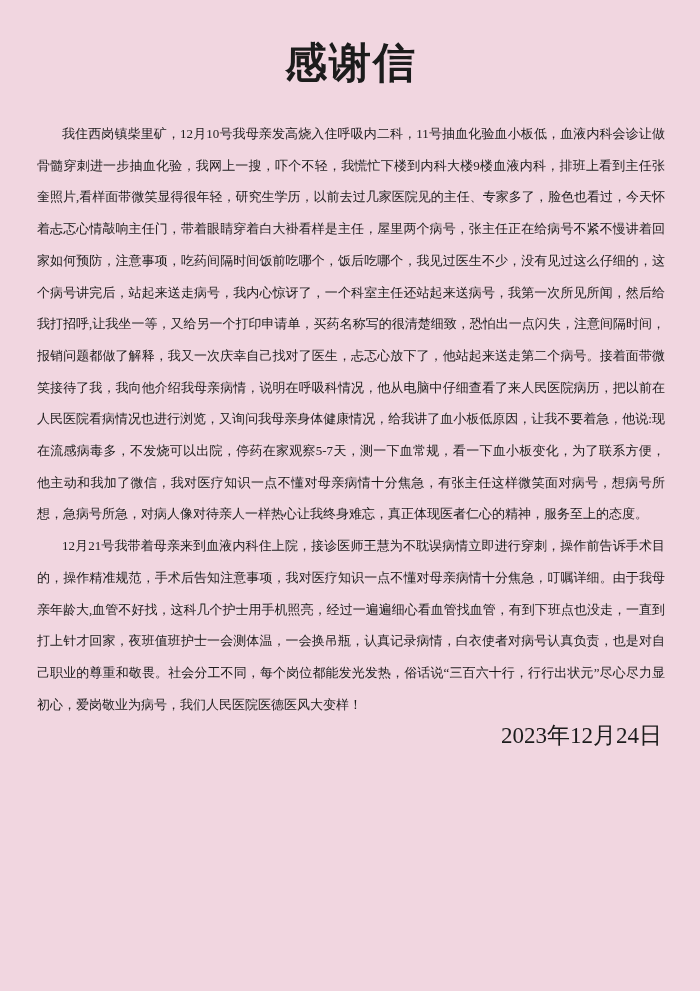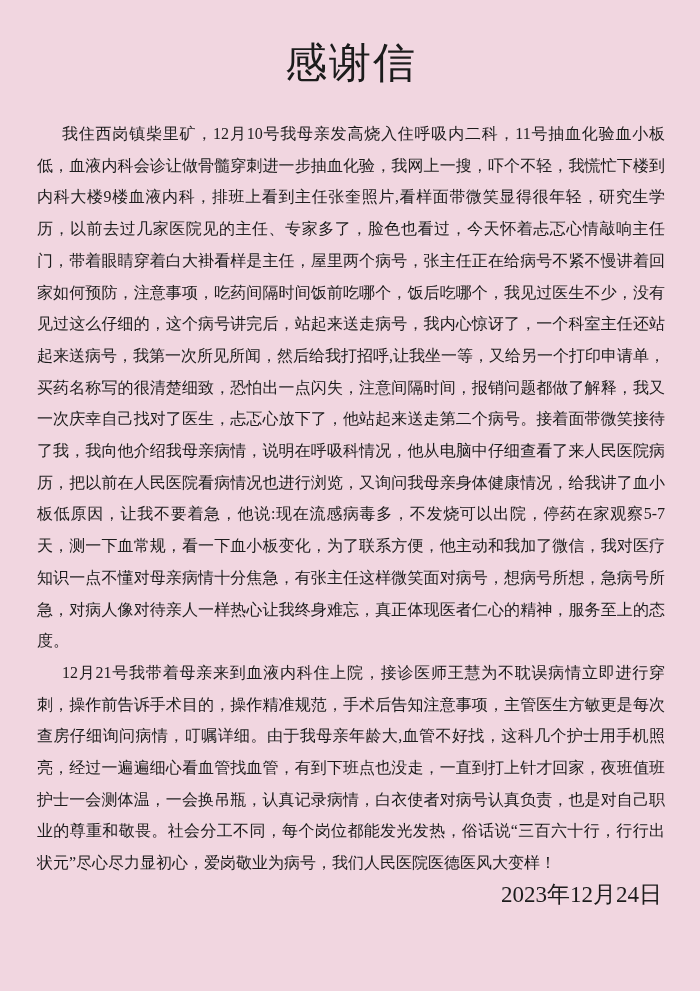--- a/index.html
+++ b/index.html
@@ -15,30 +15,30 @@
   .page {
     box-sizing: border-box;
     width: 700px;
     height: 991px;
     padding: 0 35px 0 37px;
   }
   .letter-title {
     margin: 38px 0 0 0;
     font-size: 42px;
     line-height: 50px;
-    font-weight: normal;
+    font-weight: bold;
     text-align: center;
     letter-spacing: 2px;
   }
   .letter-body {
     margin-top: 30px;
   }
   .letter-body p {
     margin: 0;
-    font-size: 16px;
+    font-size: 13px;
     line-height: 31.7px;
     text-align: justify;
     text-justify: inter-ideograph;
     text-indent: 25px;
     word-break: break-all;
   }
   .letter-date {
     font-size: 23px;
     line-height: 31.7px;
     text-align: right;
@@ -46,17 +46,17 @@
   }
 </style>
 </head>
 <body style="background-color: rgb(241, 214, 224);">
 
 <div class="page" style="color: rgb(28, 28, 28);">
   <h1 class="letter-title">感谢信</h1>
 
   <div class="letter-body">
     <p>我住西岗镇柴里矿，12月10号我母亲发高烧入住呼吸内二科，11号抽血化验血小板低，血液内科会诊让做骨髓穿刺进一步抽血化验，我网上一搜，吓个不轻，我慌忙下楼到内科大楼9楼血液内科，排班上看到主任张奎照片,看样面带微笑显得很年轻，研究生学历，以前去过几家医院见的主任、专家多了，脸色也看过，今天怀着忐忑心情敲响主任门，带着眼睛穿着白大褂看样是主任，屋里两个病号，张主任正在给病号不紧不慢讲着回家如何预防，注意事项，吃药间隔时间饭前吃哪个，饭后吃哪个，我见过医生不少，没有见过这么仔细的，这个病号讲完后，站起来送走病号，我内心惊讶了，一个科室主任还站起来送病号，我第一次所见所闻，然后给我打招呼,让我坐一等，又给另一个打印申请单，买药名称写的很清楚细致，恐怕出一点闪失，注意间隔时间，报销问题都做了解释，我又一次庆幸自己找对了医生，忐忑心放下了，他站起来送走第二个病号。接着面带微笑接待了我，我向他介绍我母亲病情，说明在呼吸科情况，他从电脑中仔细查看了来人民医院病历，把以前在人民医院看病情况也进行浏览，又询问我母亲身体健康情况，给我讲了血小板低原因，让我不要着急，他说:现在流感病毒多，不发烧可以出院，停药在家观察5-7天，测一下血常规，看一下血小板变化，为了联系方便，他主动和我加了微信，我对医疗知识一点不懂对母亲病情十分焦急，有张主任这样微笑面对病号，想病号所想，急病号所急，对病人像对待亲人一样热心让我终身难忘，真正体现医者仁心的精神，服务至上的态度。</p>
-    <p>12月21号我带着母亲来到血液内科住上院，接诊医师王慧为不耽误病情立即进行穿刺，操作前告诉手术目的，操作精准规范，手术后告知注意事项，主管医生方敏更是每次查房仔细询问病情，叮嘱详细。由于我母亲年龄大,血管不好找，这科几个护士用手机照亮，经过一遍遍细心看血管找血管，有到下班点也没走，一直到打上针才回家，夜班值班护士一会测体温，一会换吊瓶，认真记录病情，白衣使者对病号认真负责，也是对自己职业的尊重和敬畏。社会分工不同，每个岗位都能发光发热，俗话说“三百六十行，行行出状元”尽心尽力显初心，爱岗敬业为病号，我们人民医院医德医风大变样！</p>
+    <p>12月21号我带着母亲来到血液内科住上院，接诊医师王慧为不耽误病情立即进行穿刺，操作前告诉手术目的，操作精准规范，手术后告知注意事项，我对医疗知识一点不懂对母亲病情十分焦急，叮嘱详细。由于我母亲年龄大,血管不好找，这科几个护士用手机照亮，经过一遍遍细心看血管找血管，有到下班点也没走，一直到打上针才回家，夜班值班护士一会测体温，一会换吊瓶，认真记录病情，白衣使者对病号认真负责，也是对自己职业的尊重和敬畏。社会分工不同，每个岗位都能发光发热，俗话说“三百六十行，行行出状元”尽心尽力显初心，爱岗敬业为病号，我们人民医院医德医风大变样！</p>
   </div>
 
   <div class="letter-date">2023年12月24日</div>
 </div>
 
 </body></html>

